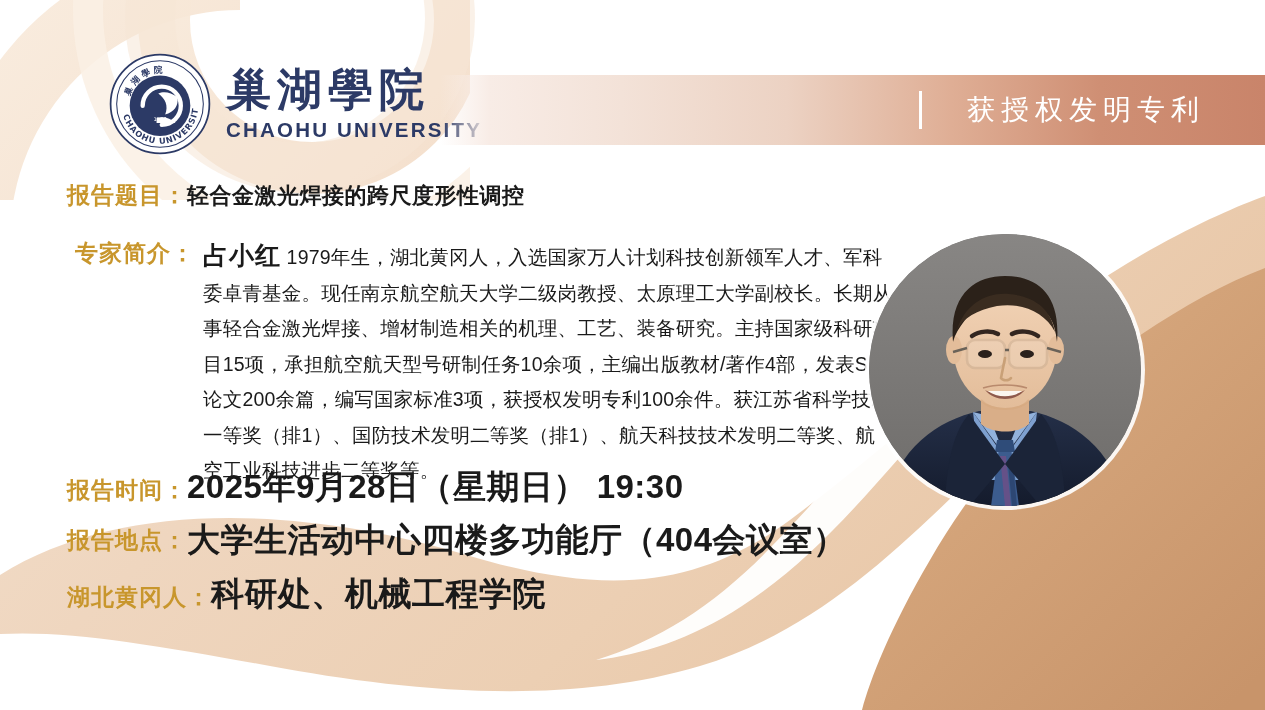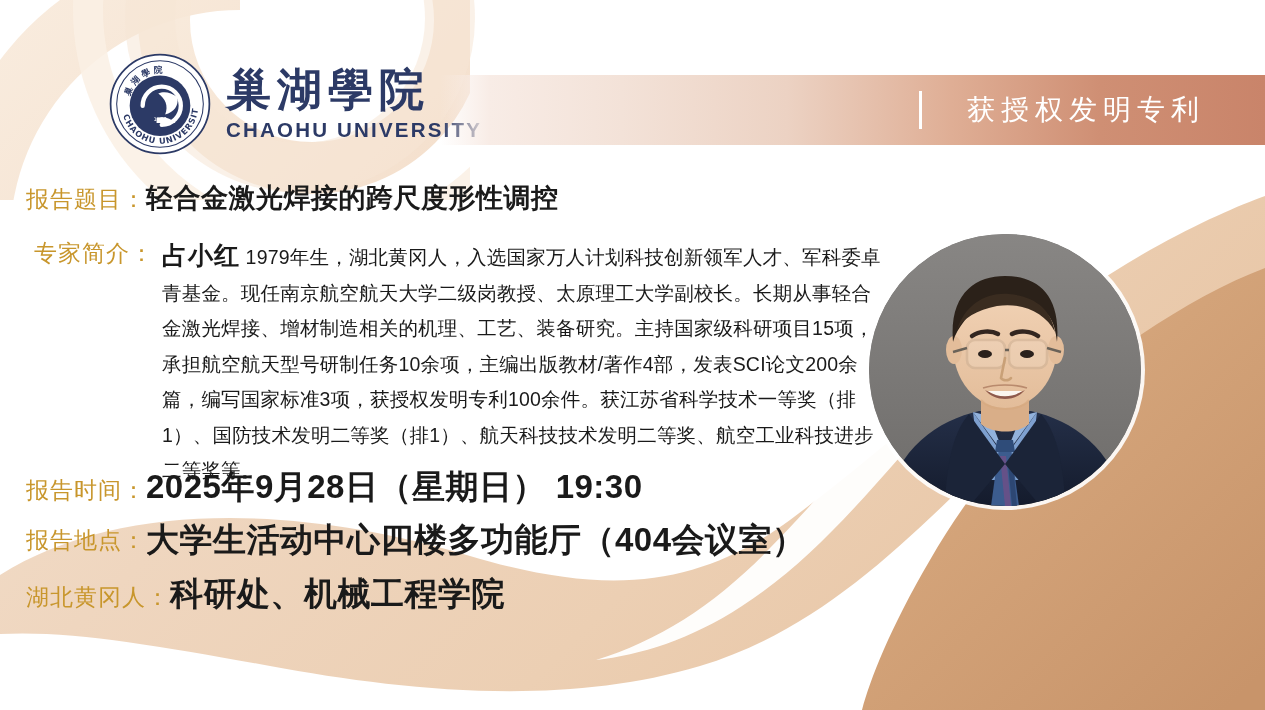--- a/index.html
+++ b/index.html
@@ -70,32 +70,33 @@
     letter-spacing:6px;white-space:nowrap;
   }
 
   
   .content{position:absolute;left:0;top:160px;width:1265px;}
 
   .row{display:flex;align-items:flex-start;}
 
   .label{
     color:#c8962c;
-    font-size:23px;font-weight:400;
+    font-size:23px;font-weight:700;
     letter-spacing:1px;white-space:nowrap;
     flex:0 0 auto;
+    margin-left:41px;
   }
   .value-strong{
     color:#1a1a1a;
     font-size:33px;font-weight:700;
     letter-spacing:0.5px;white-space:nowrap;
   }
 
   .row-title{position:absolute;left:26px;top:20px;align-items:baseline;}
-  .row-title .value-strong{font-size:27px;}
+  .row-title .value-strong{font-size:22px;}
 
   .row-bio{position:absolute;left:34px;top:78px;width:860px;}
   .bio-body{
     margin-left:8px;
     font-size:19.5px;color:#1a1a1a;
     line-height:35.5px;
     letter-spacing:0.2px;
     max-width:728px;
   }
   .bio-name{font-size:25px;font-weight:700;letter-spacing:1px;}

